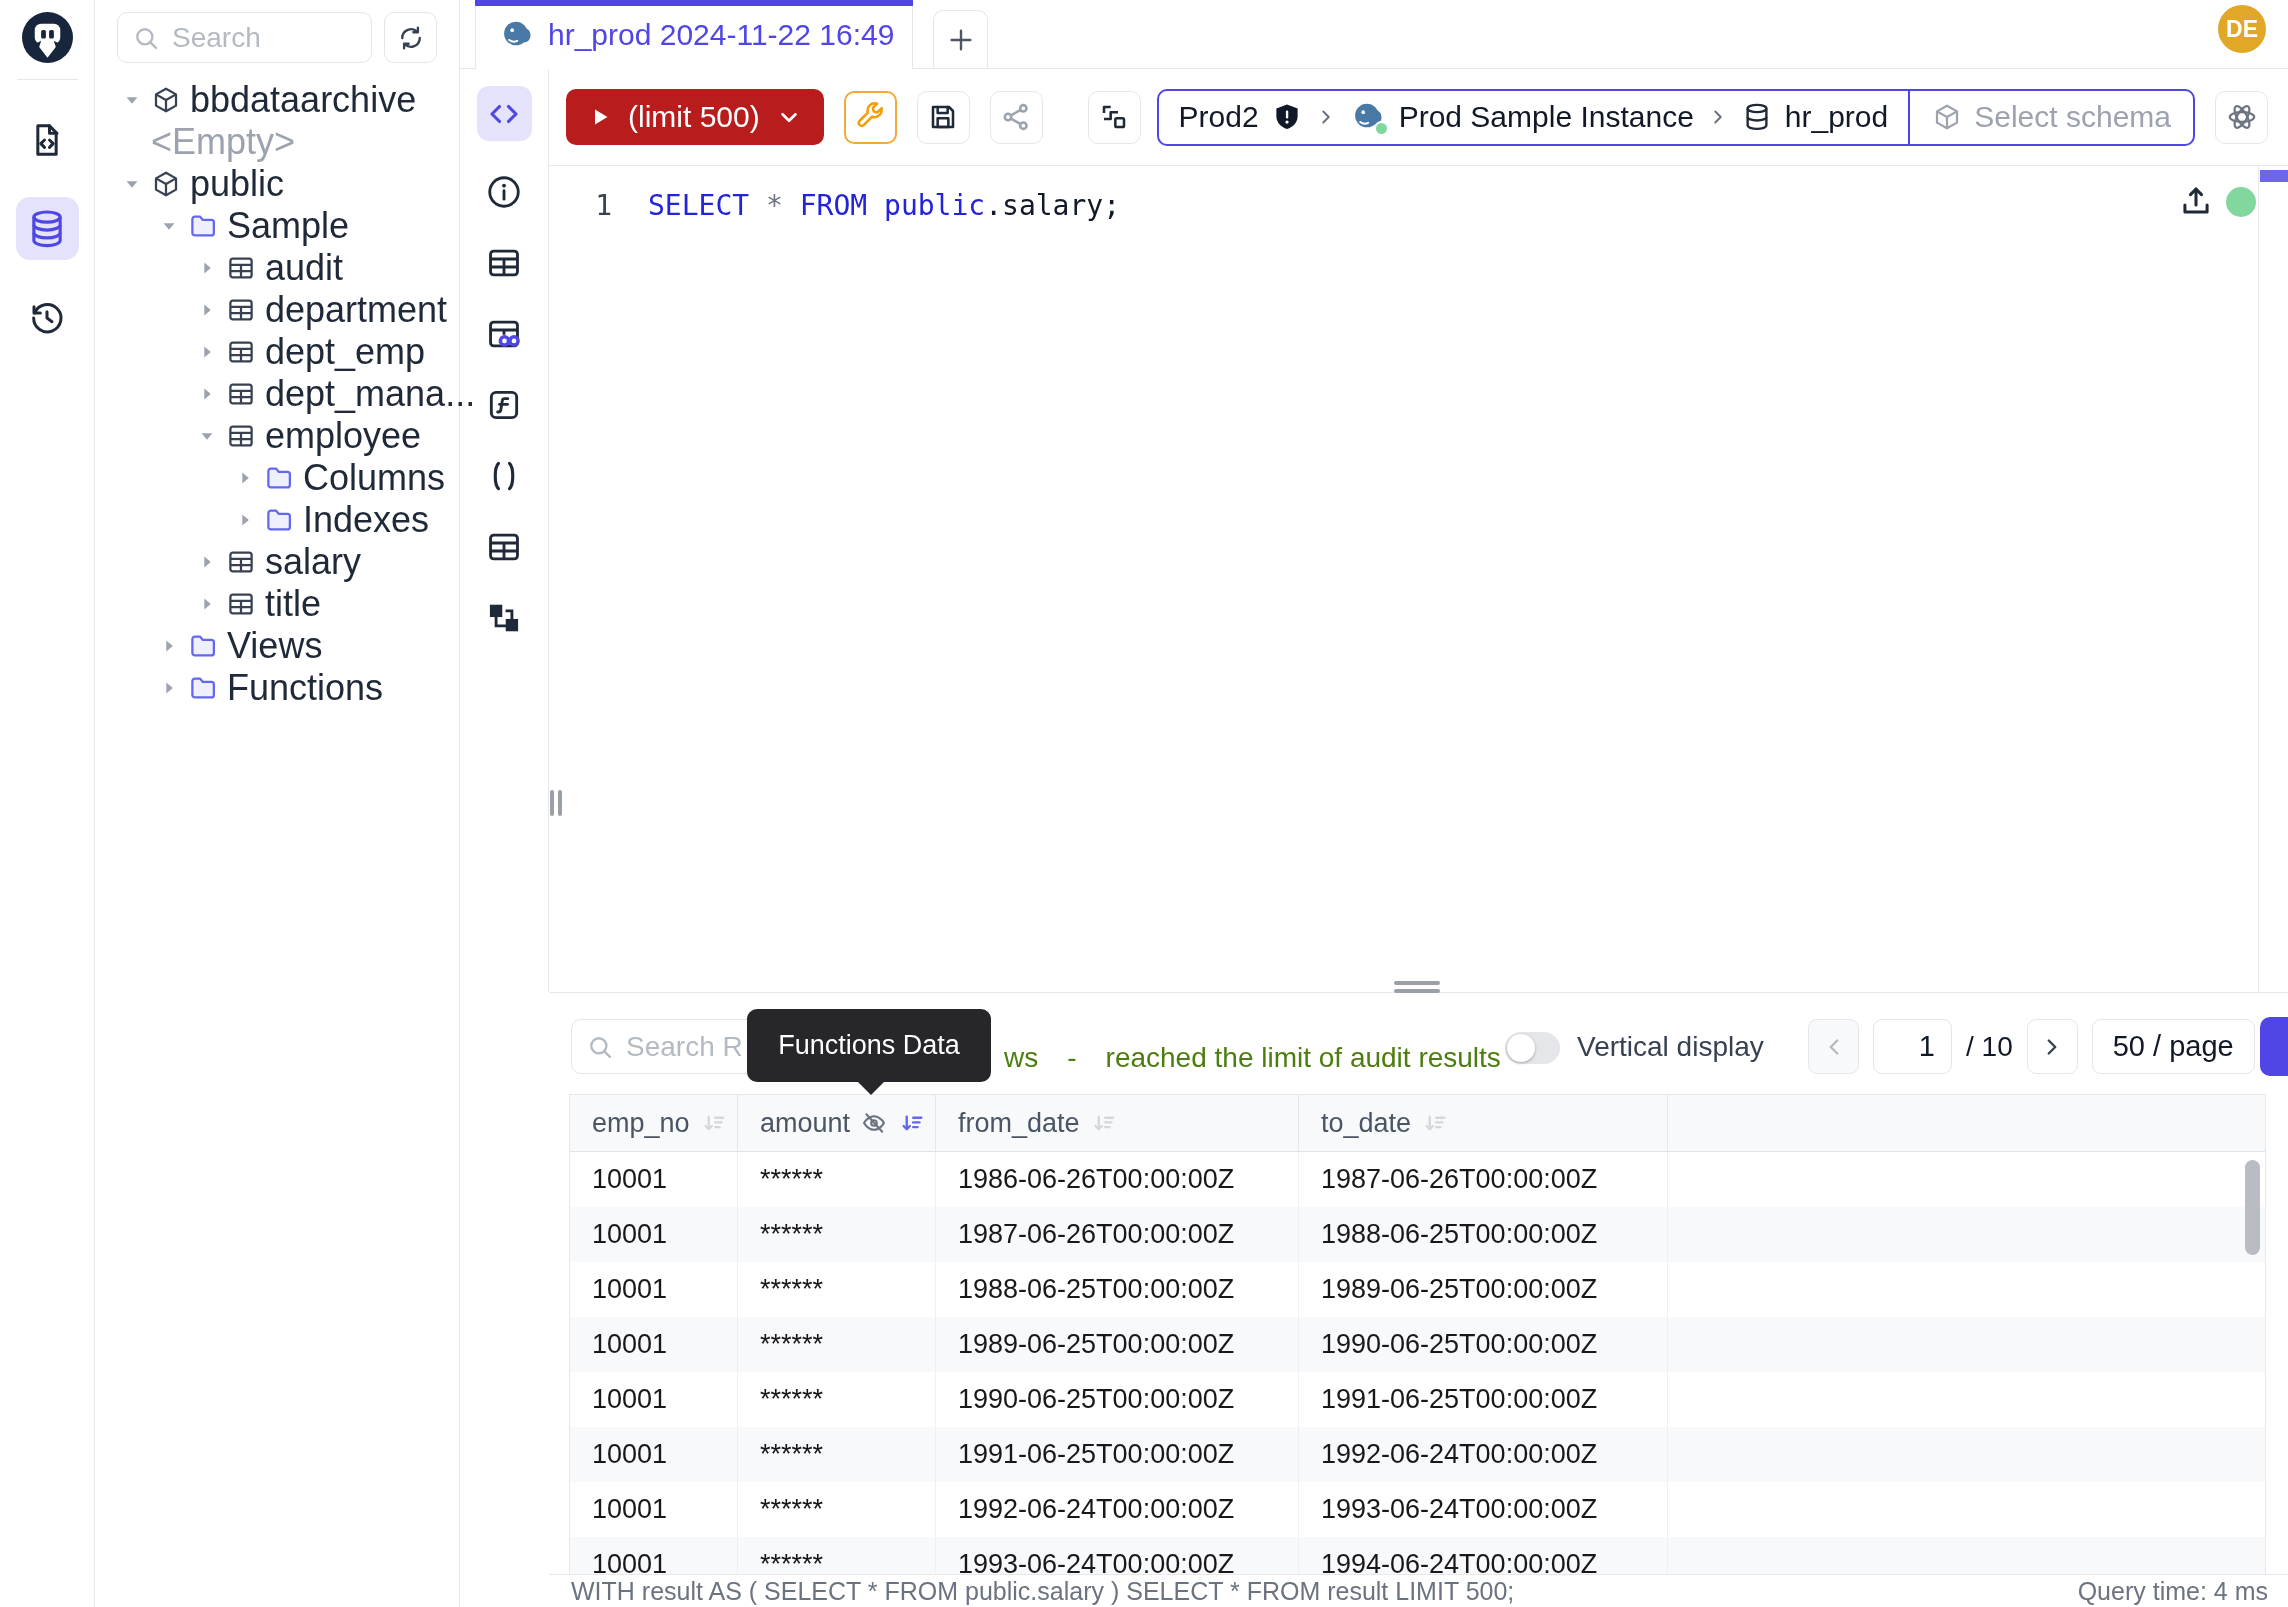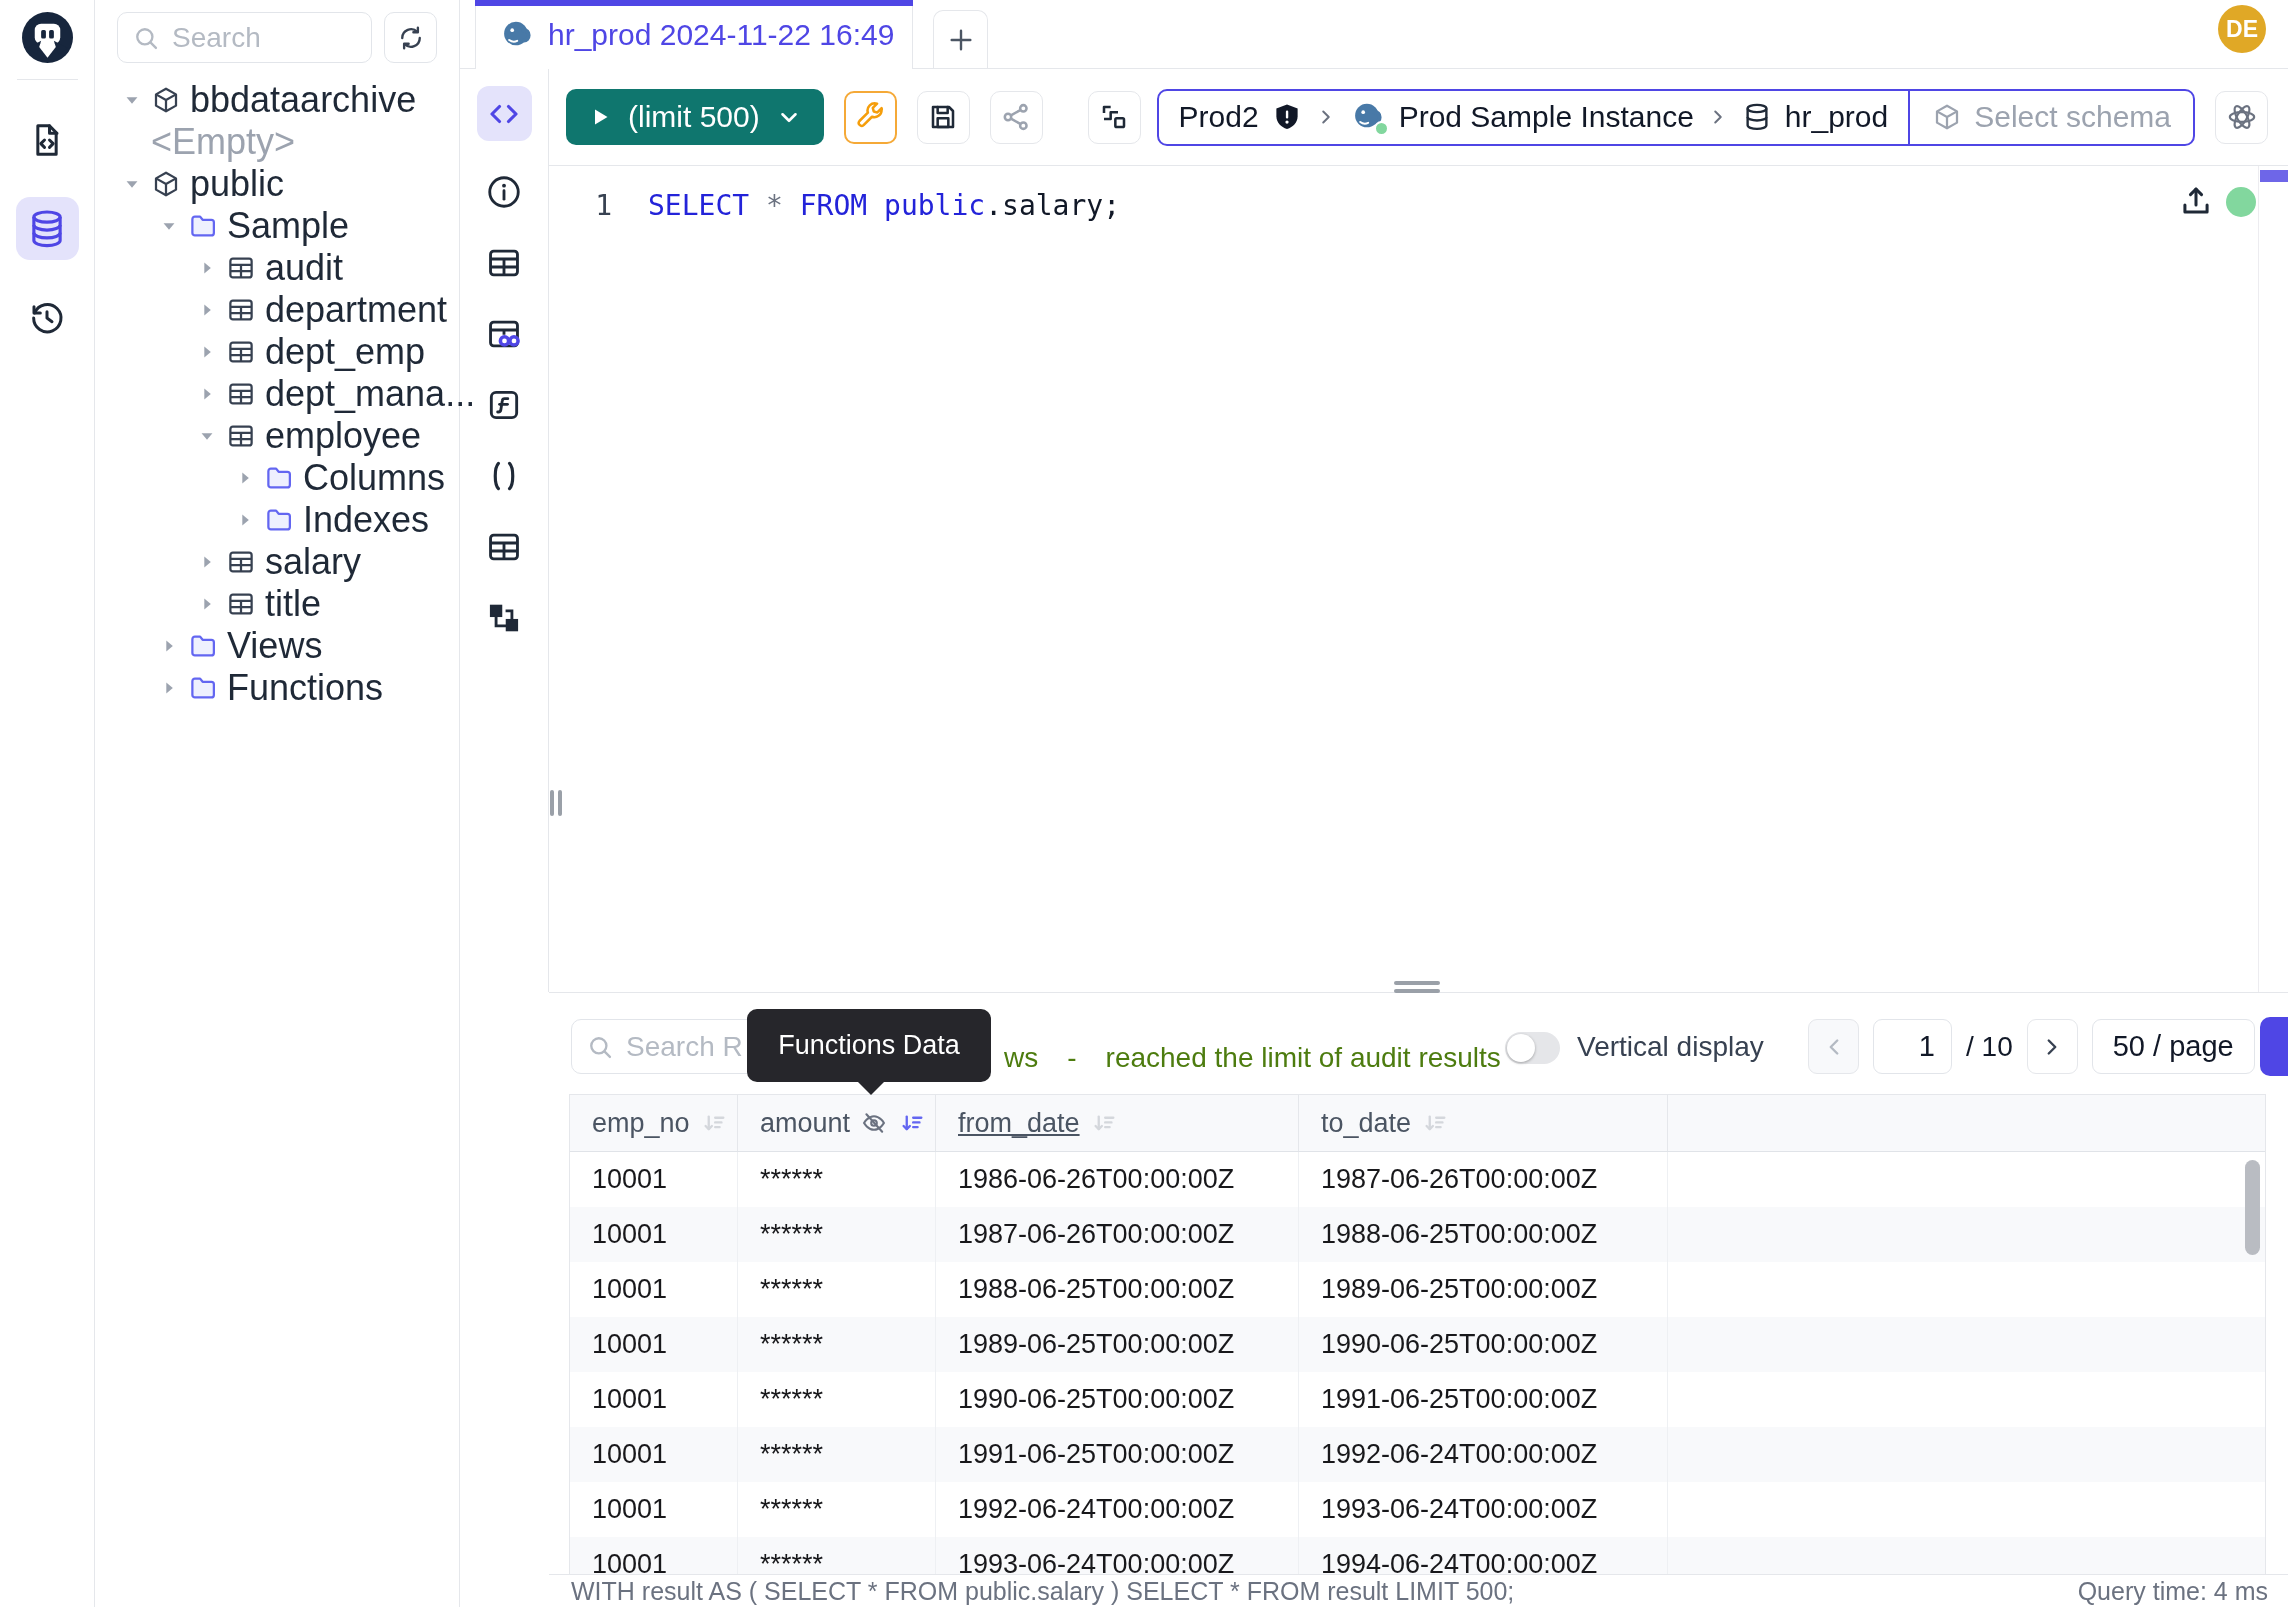--- a/index.html
+++ b/index.html
@@ -49,21 +49,21 @@
     color:#fff;font-size:23px;font-weight:bold;display:flex;align-items:center;justify-content:center;cursor:pointer}
   
   #strip{position:absolute;left:460px;top:69px;width:89px;height:923px;border-right:1px solid #e5e7eb;background:#fff;
     display:flex;flex-direction:column;align-items:center;z-index:4}
   .strip-active{width:55px;height:55px;margin-top:17px;border-radius:12px;background:#e4e3fb;color:#4f46e5;
     display:flex;align-items:center;justify-content:center;cursor:pointer}
   .strip-ico{width:40px;height:40px;margin-top:31px;color:#1f2937;cursor:pointer;display:flex;align-items:center;justify-content:center}
   
   #toolbar{position:absolute;left:549px;top:69px;right:0;height:97px;background:#fff;border-bottom:1px solid #e5e7eb;
     display:flex;align-items:center;padding:0 20px 0 17px}
-  .run-btn{height:56px;background:#0f766e;border-radius:10px;display:flex;align-items:center;gap:16px;
+  .run-btn{height:56px;background:#b91c1c;border-radius:10px;display:flex;align-items:center;gap:16px;
     padding:0 22px;color:#fff;font-size:30px;font-weight:500;cursor:pointer}
   .tool-btn{width:53px;height:53px;border:1px solid #e5e7eb;border-radius:10px;display:flex;align-items:center;
     justify-content:center;margin-left:20px;cursor:pointer;color:#1f2937;background:#fff}
   .tool-btn.warn{border:2px solid #f5a937;color:#f59e0b}
   .toolbar-right{margin-left:auto;display:flex;align-items:center}
   .breadcrumb{height:57px;border:2px solid #4f46e5;border-radius:10px;display:flex;align-items:stretch;
     margin-left:16px;background:#fff;overflow:hidden}
   .bc-main{display:flex;align-items:center;gap:13px;padding:0 20px;font-size:30px;color:#111827;cursor:pointer}
   .bc-sep{color:#6b7280;width:22px;height:22px}
   .bc-divider{width:2px;background:#4f46e5}
@@ -698,21 +698,21 @@
             </svg>
           </span>
           <span class="icon sort-ico active" style="width: 28px; height: 28px;">
             <svg viewBox="0 0 24 24" fill="none" stroke="currentColor" stroke-width="2" stroke-linecap="round" stroke-linejoin="round">
               <path d="M7.5 6.5v10.5"></path>
               <path d="M4.8 14.6l2.7 2.7 2.7-2.7"></path>
               <path d="M13 7.5h7M13 11.5h5.4M13 15.5h3.8"></path>
             </svg>
           </span>
         </div>
-        <div class="gh-cell" style="width: 363px; text-decoration: underline;">
+        <div class="gh-cell" style="width: 363px;">
           <span>from_date</span>
           <span class="icon sort-ico" style="width: 28px; height: 28px;">
             <svg viewBox="0 0 24 24" fill="none" stroke="currentColor" stroke-width="2" stroke-linecap="round" stroke-linejoin="round">
               <path d="M7.5 6.5v10.5"></path>
               <path d="M4.8 14.6l2.7 2.7 2.7-2.7"></path>
               <path d="M13 7.5h7M13 11.5h5.4M13 15.5h3.8"></path>
             </svg>
           </span>
         </div>
         <div class="gh-cell" style="width: 369px;">

